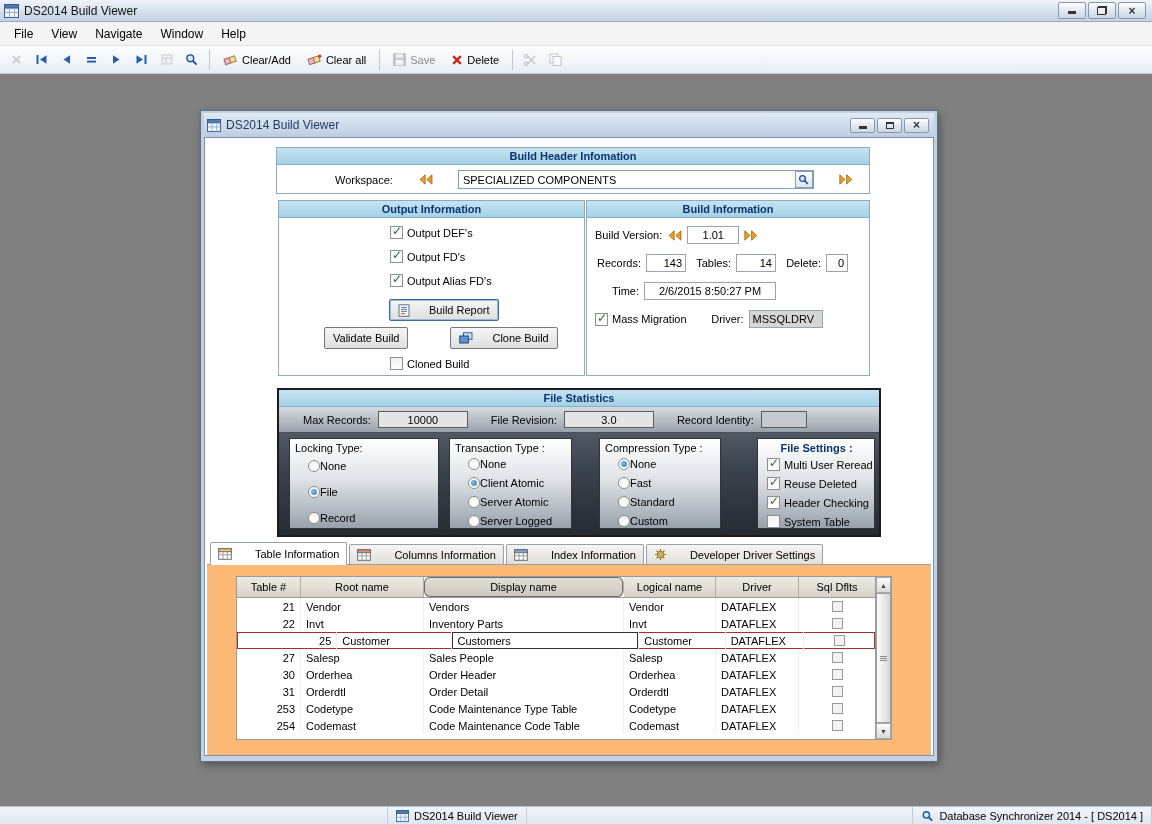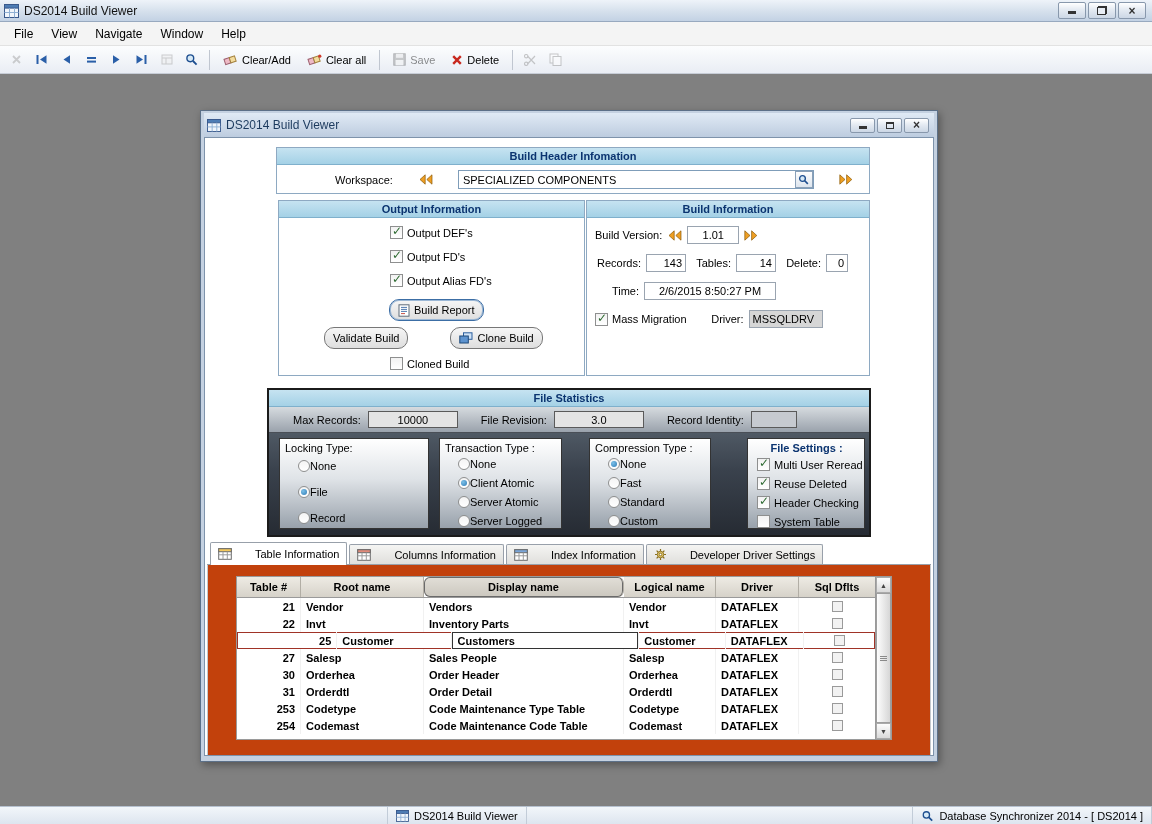--- a/index.html
+++ b/index.html
@@ -55,21 +55,21 @@
 
 
 .cb{display:inline-flex;align-items:center;gap:4px;white-space:nowrap;}
 .box{width:13px;height:13px;border:1px solid #8e8f8f;background:linear-gradient(#f2f2f2,#fff);position:relative;flex:0 0 auto;}
 .box.checked::after{content:"✓";position:absolute;left:1px;top:-3px;font-size:12px;font-weight:bold;color:#2d6a31;}
 .rb{display:flex;align-items:center;white-space:nowrap;}
 .radio{width:12px;height:12px;border:1px solid #8e8f8f;border-radius:50%;background:linear-gradient(#f4f4f4,#fff);position:relative;flex:0 0 auto;}
 .radio.checked::after{content:"";position:absolute;inset:2px;border-radius:50%;background:radial-gradient(circle at 35% 35%,#7cc0e8,#2f7bb5);}
 
 
-.btn{height:22px;padding:0 8px;border:1px solid #777;border-radius:10px;background:linear-gradient(#f6f6f6,#dedede);display:inline-flex;align-items:center;justify-content:center;gap:4px;font-family:"Liberation Sans",sans-serif;font-size:11px;}
+.btn{height:22px;padding:0 8px;border:1px solid #777;border-radius:2px;background:linear-gradient(#f6f6f6,#dedede);display:inline-flex;align-items:center;justify-content:center;gap:19px;font-family:"Liberation Sans",sans-serif;font-size:11px;}
 .btn.default{border-color:#3c6ea5;box-shadow:inset 0 0 0 1px #9cb8d6;}
 
 
 .out-group{left:73px;top:62px;width:307px;height:176px;}
 .out-body{padding-top:8px;}
 .out-cb{margin:0 0 11px 111px;}
 .build-report{margin:1px 0 6px 110px;}
 .btn-row{display:flex;margin:0 0 8px 45px;gap:42px;}
 .cloned{margin-left:111px;}
 
@@ -79,42 +79,42 @@
 .bi-row{display:flex;align-items:center;margin:0 0 10px 8px;gap:5px;}
 .dfield{border:1px solid #9aa4b0;background:#fff;height:18px;display:flex;align-items:center;font-size:11px;padding:0 3px;}
 .dfield.center{justify-content:center;}
 .dfield.right{justify-content:flex-end;}
 .dfield.gray{background:#d6d6d6;}
 .w22{width:22px;}.w40{width:40px;}.w52{width:52px;}.w74{width:74px;}.w132{width:132px;}
 .lblr{text-align:right;display:inline-block;}
 .lw44{width:44px;}.lw46{width:46px;}.lw40{width:40px;}
 
 
-.file-stats{position:absolute;left:62px;top:250px;width:604px;height:149px;border:2px solid #1b1b1b;background:linear-gradient(180deg,#68747f 0%,#3a424d 55%,#262b33 100%);}
+.file-stats{position:absolute;left:72px;top:250px;width:604px;height:149px;border:2px solid #1b1b1b;background:linear-gradient(180deg,#68747f 0%,#3a424d 55%,#262b33 100%);}
 .stats-row{height:26px;background:linear-gradient(#d6dbdf,#9aa2ac);display:flex;align-items:center;gap:7px;padding-left:24px;border-bottom:1px solid #4a4f57;}
 .fs-field{border:1px solid #5a5a5a;background:#e4e4e4;height:17px;display:flex;align-items:center;justify-content:center;font-size:11px;}
 .fw90{width:90px;}.fw46{width:46px;}
 .fs-field.off{background:#c6cad0;}
 .fs-groups{position:relative;height:101px;}
 .fs-group{position:absolute;top:5px;height:91px;border:1px solid #333;background:linear-gradient(180deg,#ffffff 0%,#dfe3e7 45%,#98a1ab 100%);padding:3px 4px;}
 .g-lock{left:10px;width:150px;}
 .g-tran{left:170px;width:123px;}
 .g-comp{left:320px;width:122px;}
 .g-set{left:478px;width:118px;}
 .fs-title{font-size:11px;margin:0 0 4px 1px;}
 .fs-title.blue{color:#0b3470;font-weight:bold;text-align:center;}
 .g-lock .rb{margin:6px 0 14px 14px;}
 .g-tran .rb,.g-comp .rb{margin:0 0 7px 14px;}
 .g-set .cb{display:flex;margin:0 0 6px 5px;}
 
 
 .tabs-bar{position:absolute;left:2px;top:404px;right:2px;height:23px;display:flex;align-items:flex-end;padding-left:3px;border-bottom:1px solid #98a0aa;z-index:2;}
 .tab{height:20px;display:flex;align-items:center;gap:23px;padding:0 7px;border:1px solid #98a0aa;border-bottom:none;border-radius:2px 2px 0 0;background:linear-gradient(#f5f5f3,#e0dfdc);margin-right:2px;font-size:11px;white-space:nowrap;position:relative;}
 .tab.active{height:23px;background:#fff;margin-bottom:-1px;z-index:3;}
-.tab-pane{position:absolute;left:2px;top:427px;right:2px;height:222px;background:#c2410c;border:1px solid #c4c8cc;border-top:none;font-weight:bold;}
+.tab-pane{position:absolute;left:2px;top:427px;right:2px;height:222px;background:#fdba74;border:1px solid #c4c8cc;border-top:none;}
 
 
 .grid-wrap{position:absolute;left:28px;top:11px;display:flex;}
 .grid{width:640px;height:164px;border:1px solid #9a9a9a;background:#fff;display:flex;flex-direction:column;}
 .grid-hdr{display:flex;height:21px;border-bottom:1px solid #9a9a9a;flex:0 0 auto;}
 .gh{display:flex;align-items:center;justify-content:center;font-size:11px;background:linear-gradient(#eeebe4,#d6d2c9);border-right:1px solid #b2aea5;}
 .gh.pressed{box-shadow:inset 0 0 0 1px #6a6a6a;background:linear-gradient(#e2dfd8,#cbc7be);border-radius:6px;}
 .grid-row{display:flex;height:17px;flex:0 0 auto;}
 .grid-row.selected{box-shadow:inset 0 0 0 1px #a03327;padding-left:40px;}
 .gc{display:flex;align-items:center;font-size:11px;padding:0 5px;border-right:1px solid #f1f1f1;overflow:hidden;white-space:nowrap;}

